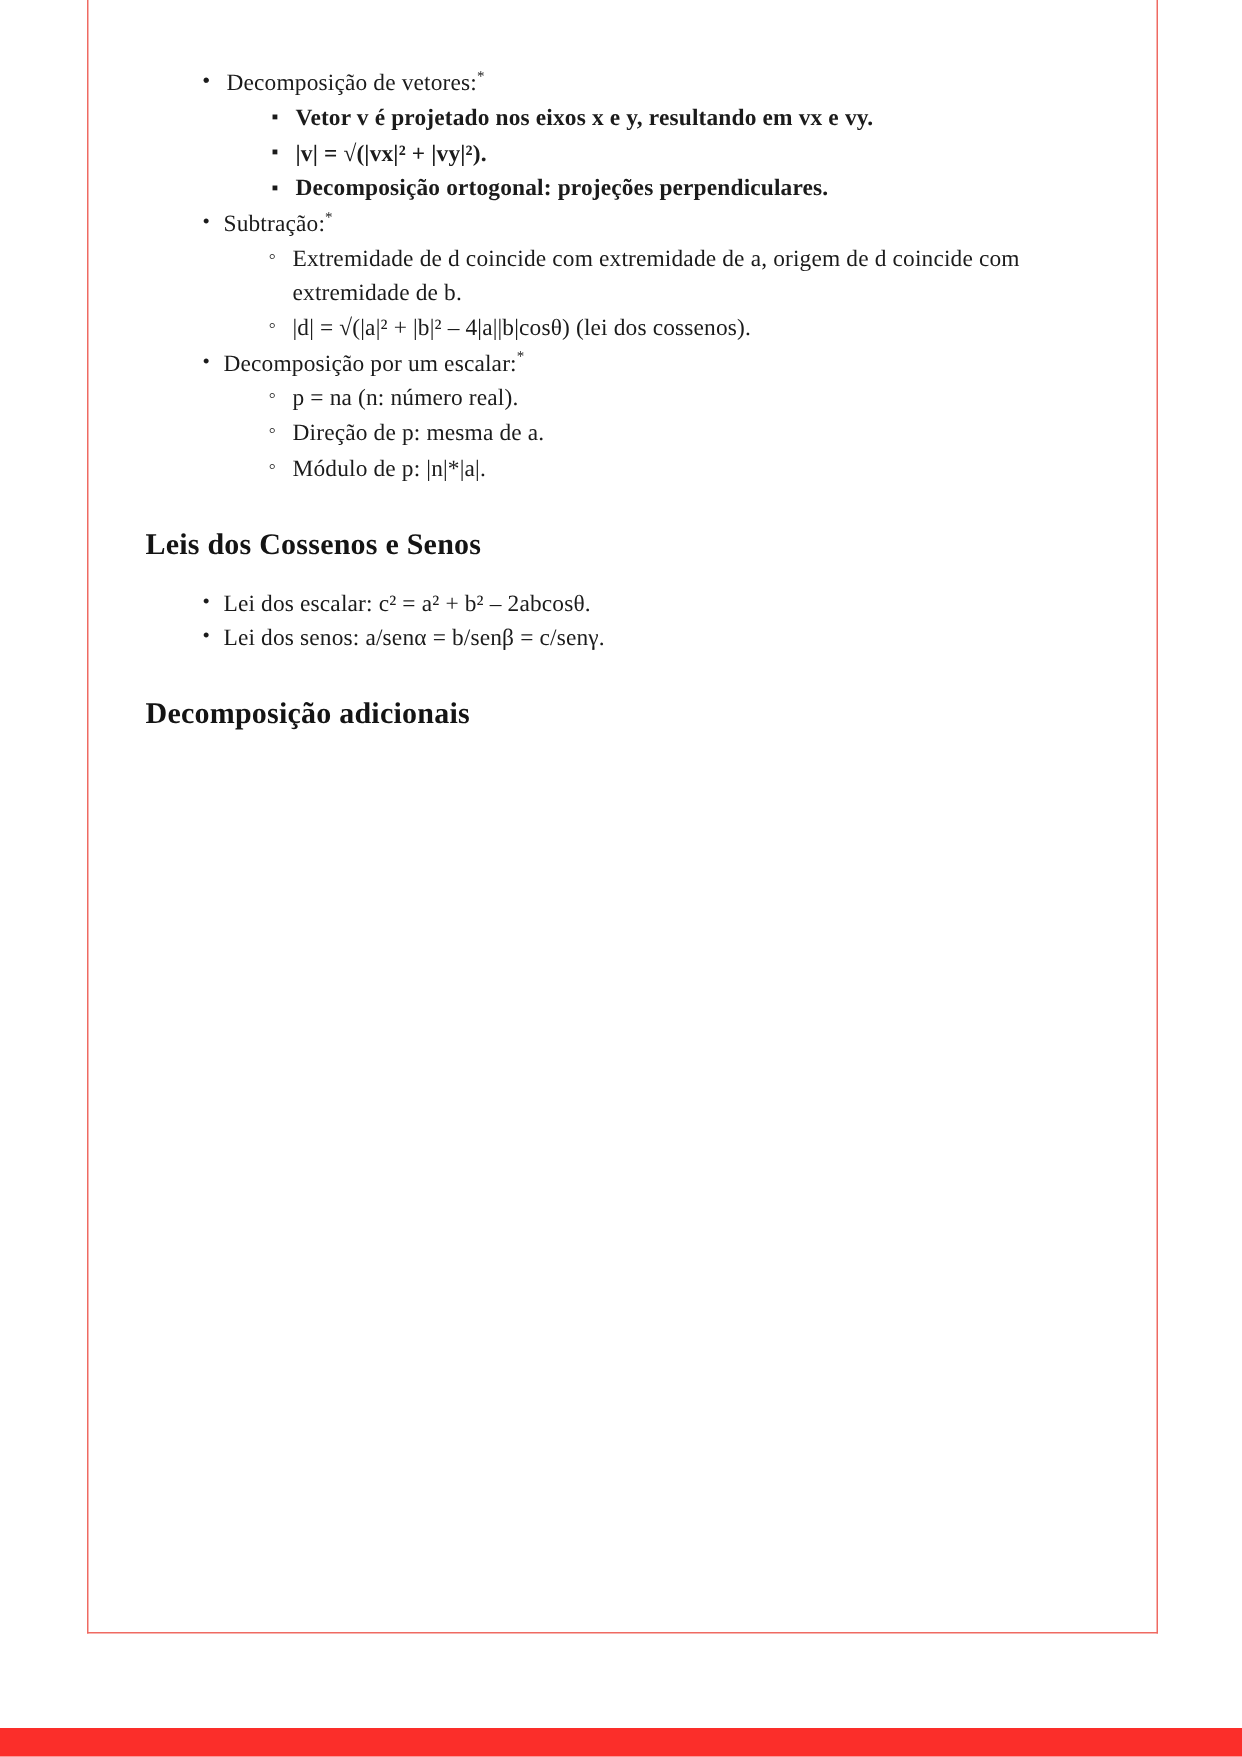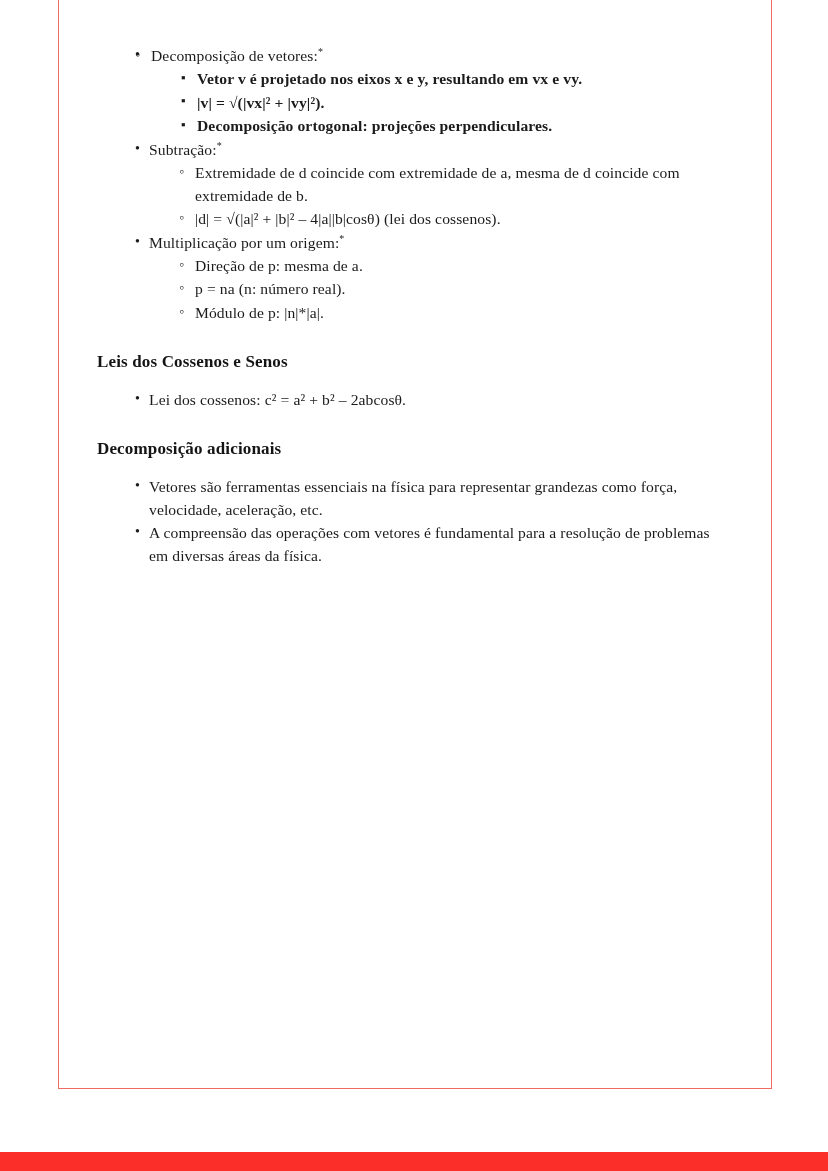--- a/index.html
+++ b/index.html
@@ -90,21 +90,21 @@
     content: "\25AA";
     position: absolute;
     left: 0;
     top: -1.5px;
     font-size: 13px;
     color: #1b1b1b;
   }
 
   
   h2.section-heading {
-    font-size: 17px;
+    font-size: 20px;
     font-weight: bold;
     margin: 28px 0 16px 0;
     padding: 0;
     letter-spacing: .15px;
     color: #141414;
   }
 
   sup.ast {
     font-size: 10px;
     vertical-align: super;
@@ -131,42 +131,39 @@
             </ul>
           </li>
         </ul>
       </li>
     </ul>
 
     <ul class="lvl l1">
 
       <li class="item"><span>Subtração:</span><sup class="ast">*</sup>
         <ul class="lvl l2">
-          <li class="item">Extremidade de d coincide com extremidade de a, mesma de d coincide com extremidade de b.</li>
+          <li class="item">Extremidade de d coincide com extremidade de a, origem de d coincide com extremidade de b.</li>
           <li class="item">|d| = √(|a|² + |b|² – 4|a||b|cosθ) (lei dos cossenos).</li>
         </ul>
       </li>
 
-      <li class="item"><span>Multiplicação por um origem:</span><sup class="ast">*</sup>
+      <li class="item"><span>Decomposição por um escalar:</span><sup class="ast">*</sup>
         <ul class="lvl l2">
+          <li class="item">p = na (n: número real).</li>
           <li class="item">Direção de p: mesma de a.</li>
-          <li class="item">p = na (n: número real).</li>
           <li class="item">Módulo de p: |n|*|a|.</li>
         </ul>
       </li>
 
     </ul>
 
     <h2 class="section-heading">Leis dos Cossenos e Senos</h2>
     <ul class="lvl l1 blocklist after-heading">
-      <li class="item">Lei dos cossenos: c² = a² + b² – 2abcosθ.</li>
+      <li class="item">Lei dos escalar: c² = a² + b² – 2abcosθ.</li>
+      <li class="item">Lei dos senos: a/senα = b/senβ = c/senγ.</li>
     </ul>
 
     <h2 class="section-heading">Decomposição adicionais</h2>
-    <ul class="lvl l1 blocklist after-heading">
-      <li class="item">Vetores são ferramentas essenciais na física para representar grandezas como força, velocidade, aceleração, etc.</li>
-      <li class="item">A compreensão das operações com vetores é fundamental para a resolução de problemas em diversas áreas da física.</li>
-    </ul>
 
   </div>
 </div>
 
 <div id="footer-band"></div>
 
 </body></html>

